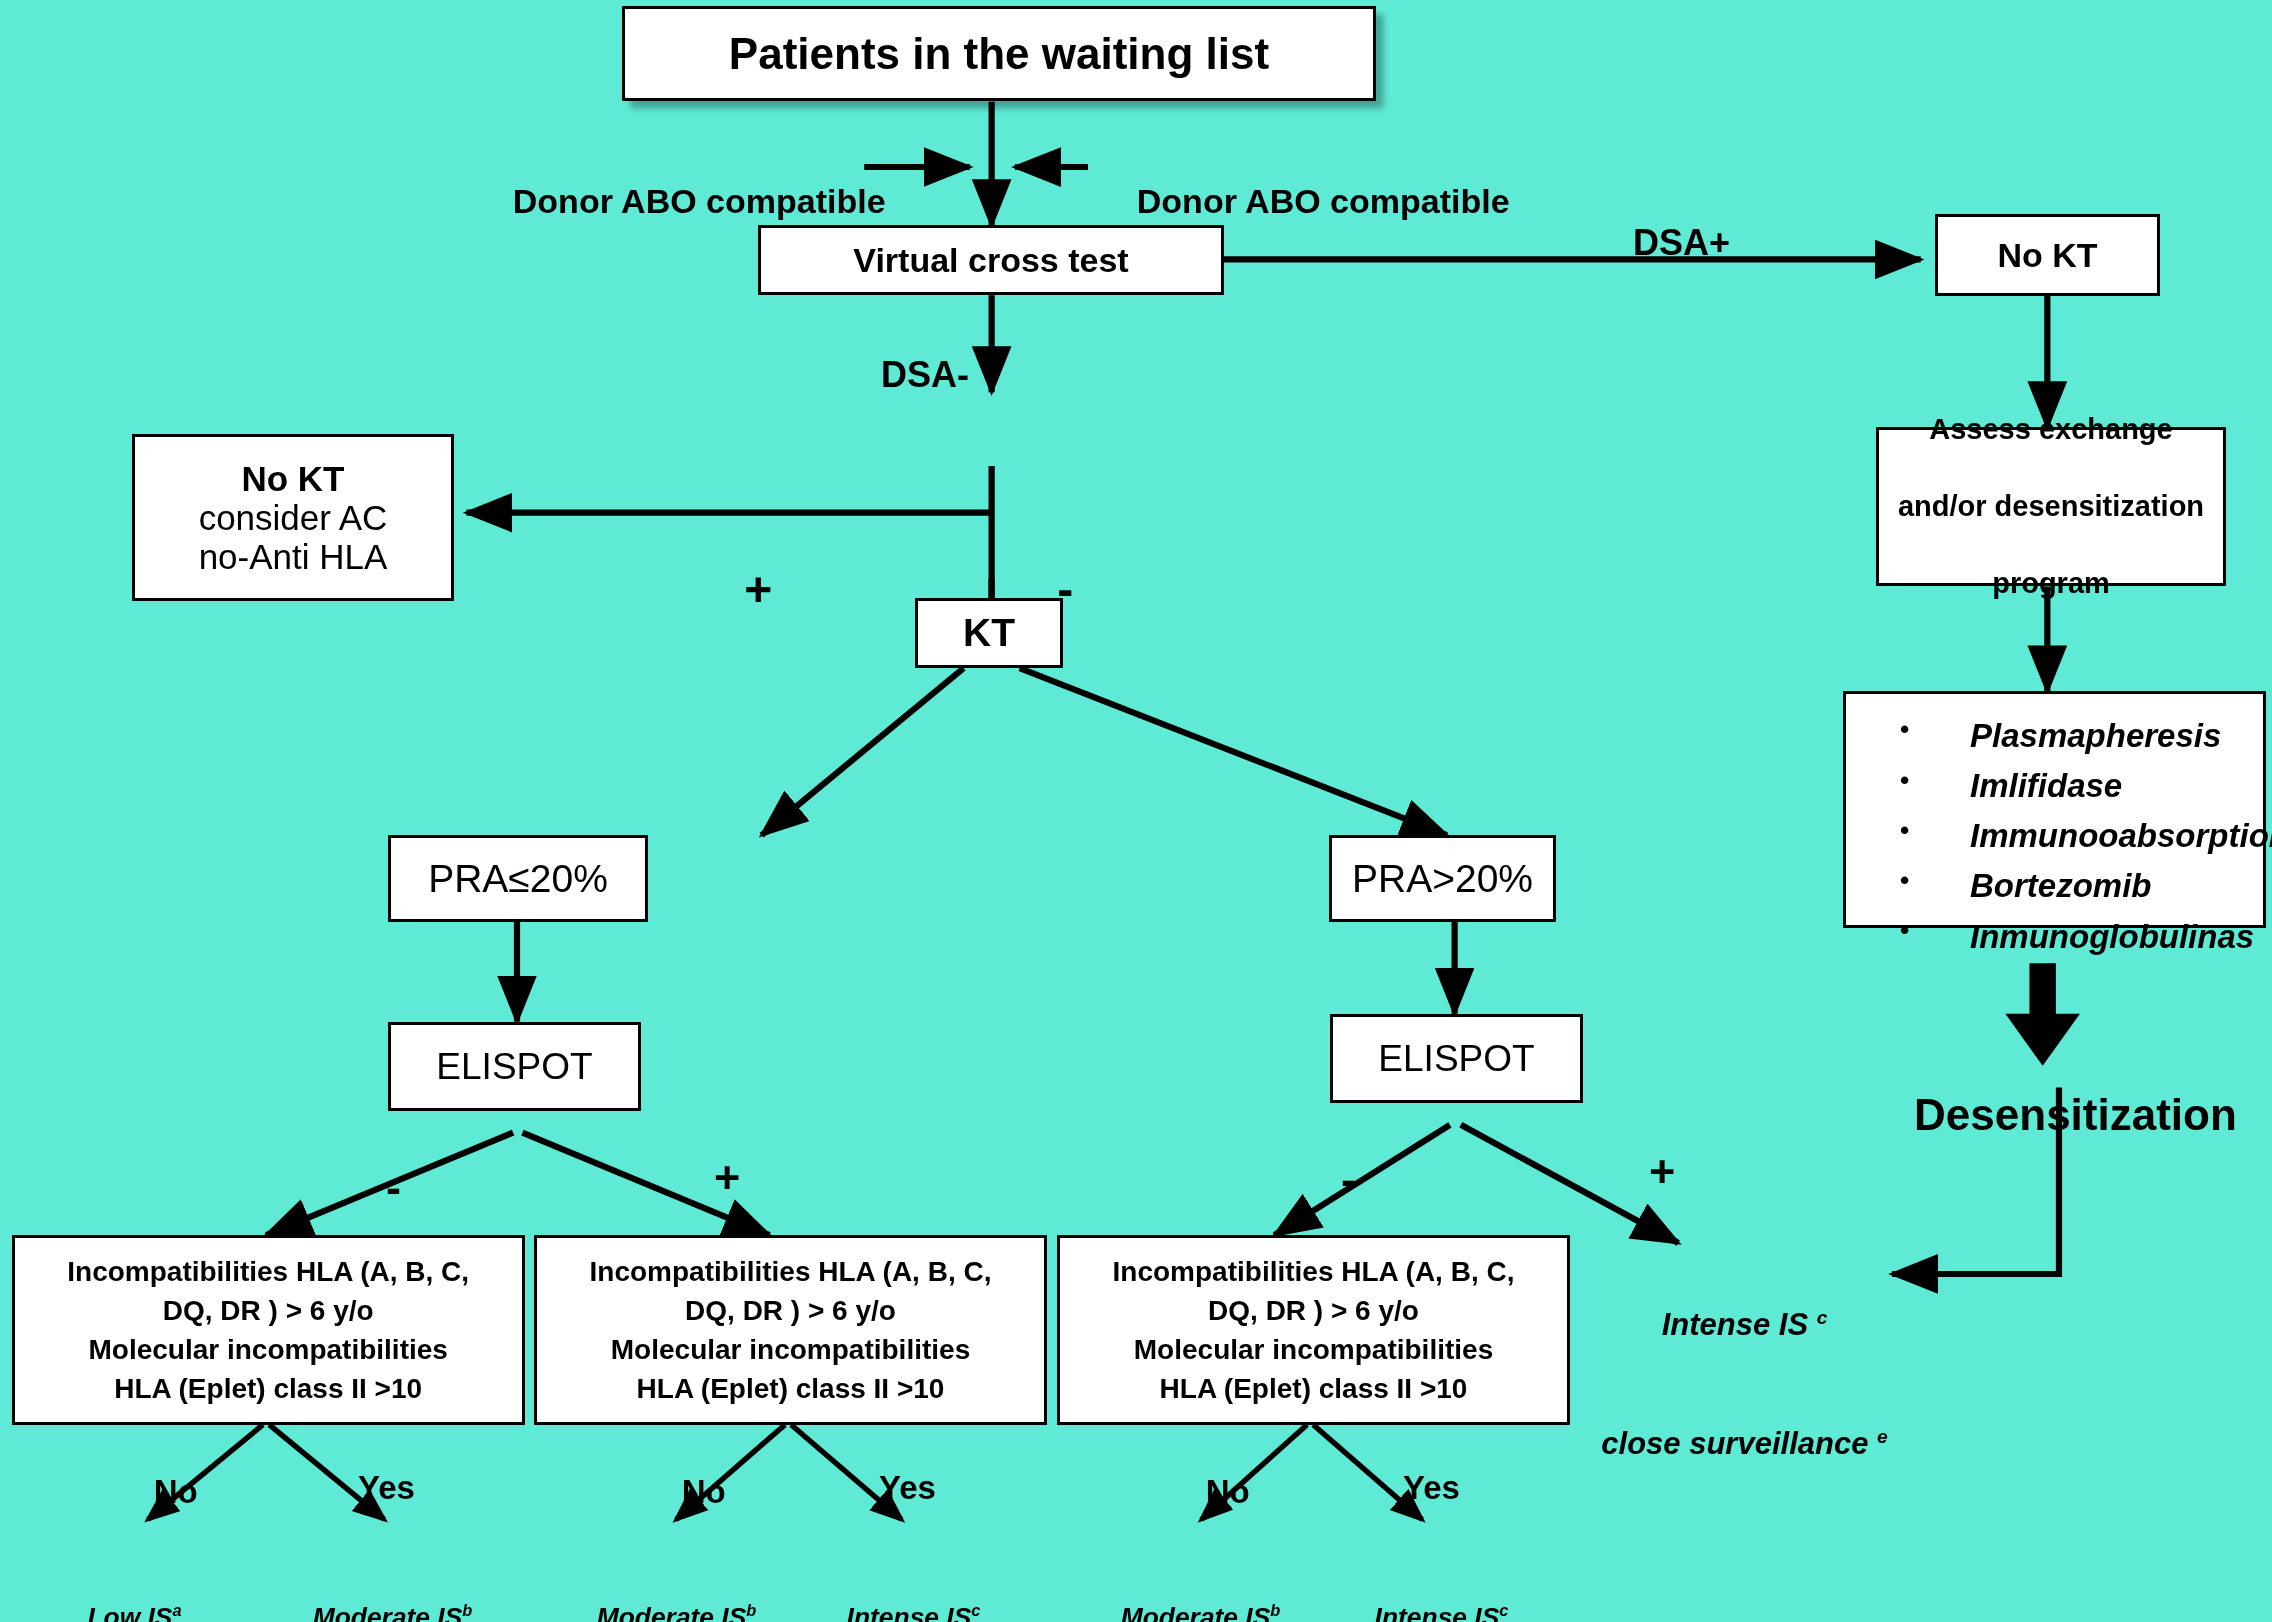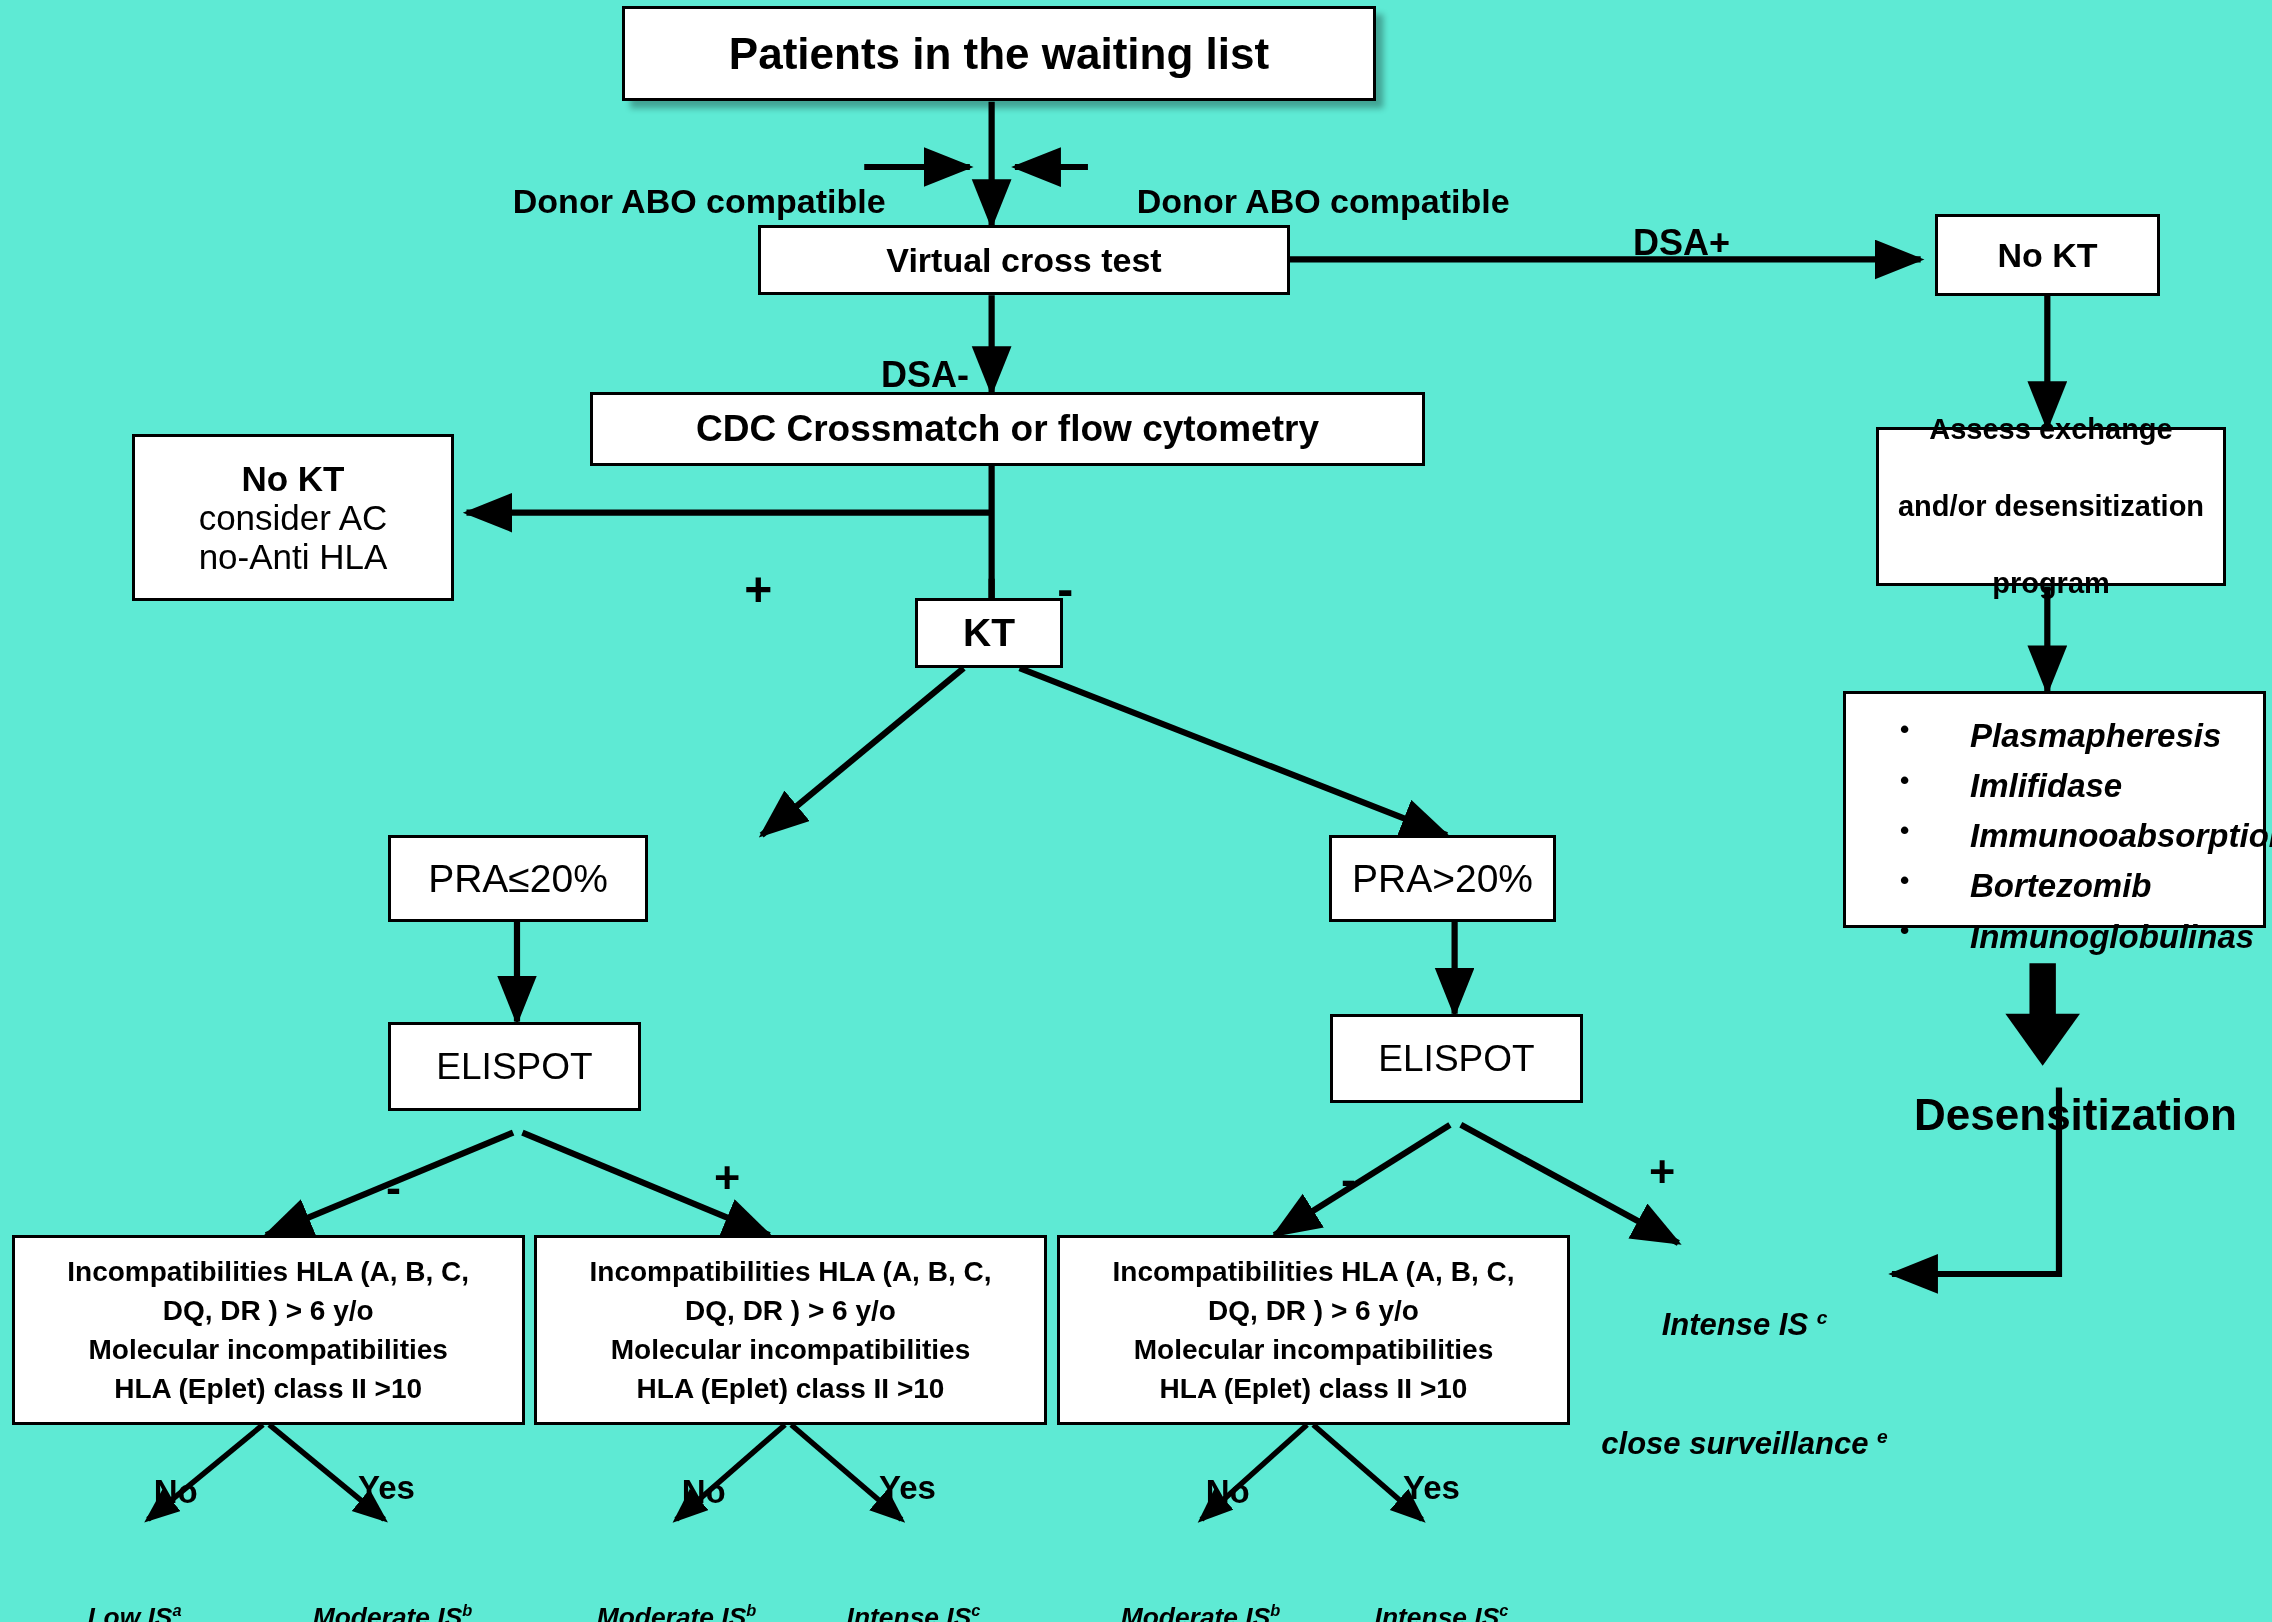--- a/index.html
+++ b/index.html
@@ -110,31 +110,28 @@
 
       <line x1="1682" y1="1834" x2="1546" y2="1956" marker-end="url(#ahb)"></line>
       <line x1="1690" y1="1834" x2="1830" y2="1956" marker-end="url(#ahb)"></line>
     </g>
   </svg>
 
   <div class="box shadowed" style="left:622px;top:6.2px;width:754px;height:95px;font-size:44px;font-weight:bold;">
     <span>Patients in the waiting list</span>
   </div>
 
-  <div class="box" style="left:758px;top:225px;width:532px;height:70px;font-size:34px;font-weight:bold;">
+  <div class="box" style="left:758px;top:225px;width:466px;height:70px;font-size:34px;font-weight:bold;">
     <span>Virtual cross test</span>
   </div>
 
   <div class="box" style="left:1935px;top:214px;width:225px;height:82px;font-size:34px;font-weight:bold;">
     <span>No KT</span>
   </div>
 
-  <div class="box" style="left:590px;top:392px;width:835px;height:74px;font-size:37px;font-weight:bold;">
-    <span>CDC Crossmatch or flow cytometry</span>
-  </div>
 
   <div class="box" style="left:132px;top:434px;width:322px;height:167px;flex-direction:column;font-size:35px;">
     <span class="bold">No KT</span>
     <span>consider  AC</span>
     <span>no-Anti HLA</span>
   </div>
 
   <div class="box" style="left:1876px;top:427px;width:350px;height:159px;flex-direction:column;font-size:29px;font-weight:bold;line-height:1.55;gap:32px;">
     <span>Assess exchange</span>
     <span>and/or desensitization</span>

